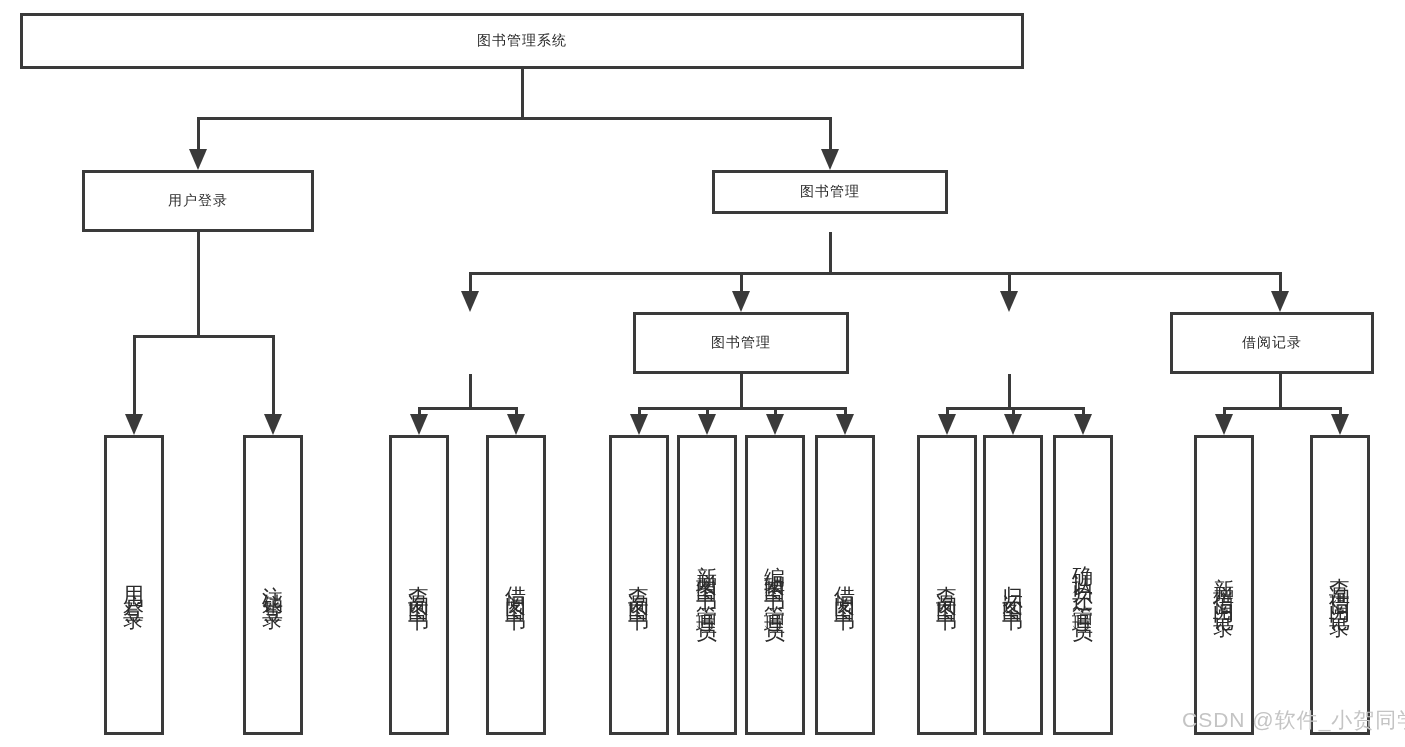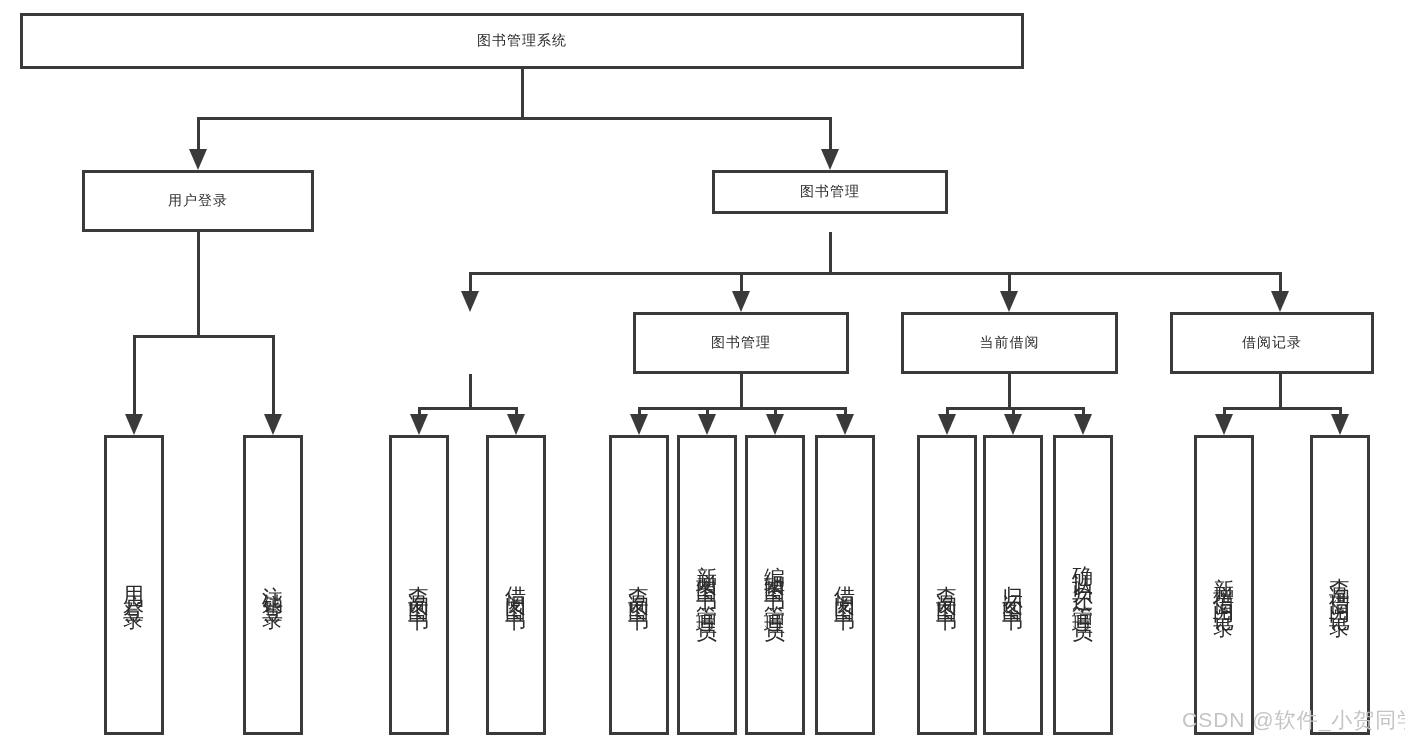--- a/index.html
+++ b/index.html
@@ -40,23 +40,20 @@
 
   <div class="box hbox" style="left:82px;top:170px;width:232px;height:62px">
     <span>用户登录</span>
   </div>
   <div class="box hbox" style="left:712px;top:170px;width:236px;height:44px">
     <span>图书管理</span>
   </div>
 
   <div class="box hbox" style="left:633px;top:312px;width:216px;height:62px">
     <span>图书管理</span>
-  </div>
-  <div class="box hbox" style="left:901px;top:312px;width:217px;height:62px">
-    <span>当前借阅</span>
   </div>
   <div class="box hbox" style="left:1170px;top:312px;width:204px;height:62px">
     <span>借阅记录</span>
   </div>
 
   <div class="box leaf" style="left:104px;top:435px;width:60px;height:300px">
     <span>用户登录</span>
   </div>
   <div class="box leaf" style="left:243px;top:435px;width:60px;height:300px">
     <span>注销登录</span>

